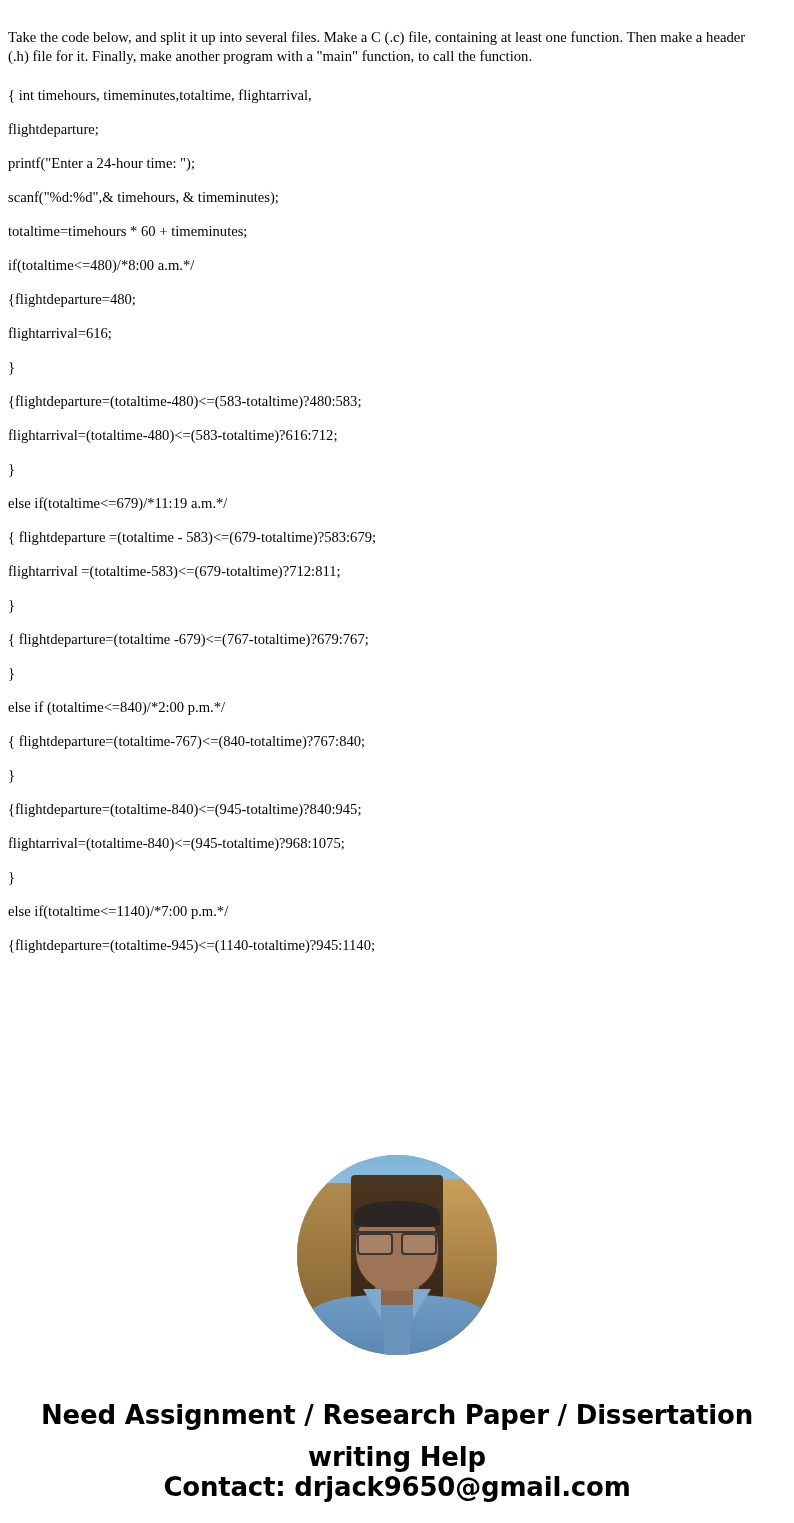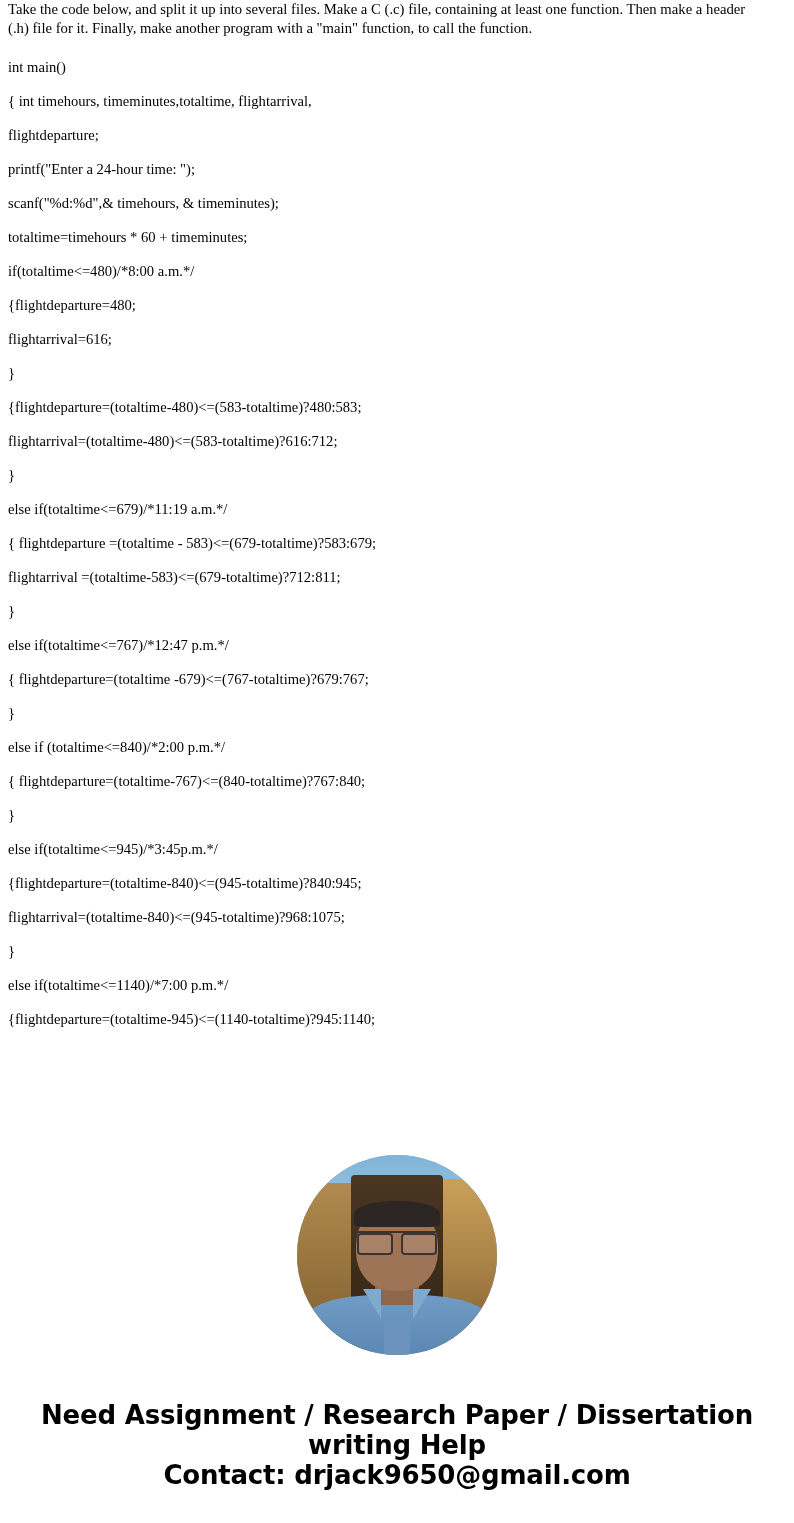--- a/index.html
+++ b/index.html
@@ -15,21 +15,21 @@
     color: #000000;
     overflow: hidden;
   }
   .page {
     width: 794px;
     height: 1523px;
     position: relative;
     box-sizing: border-box;
   }
   .question-block {
-    padding: 0 28px 0 8px;
+    padding: 28px 28px 0 8px;
   }
   .question-text {
     font-family: "Liberation Serif", serif;
     font-size: 14.7px;
     line-height: 1.30;
     color: #000000;
     margin: 0;
   }
   .code-block {
     padding: 0 8px;
@@ -187,58 +187,55 @@
     width: 794px;
     text-align: center;
     font-family: "DejaVu Sans", sans-serif;
     font-weight: bold;
     font-size: 26px;
     line-height: 30px;
     color: #000000;
     letter-spacing: -0.2px;
   }
   .promo-line2 {
-    margin-top: 0px;
+    margin-top: 12px;
   }
 </style>
 </head>
 <body>
 
 <div class="page">
 
   <div class="question-block">
     <p class="question-text">Take the code below, and split it up into several files. Make a C (.c) file, containing at least one function. Then make a header (.h) file for it. Finally, make another program with a "main" function, to call the function.</p>
   </div>
 
   <div class="code-block">
     <div class="code-clip">
-      <div class="code-line">int main()</div>
       <div class="code-line">{ int timehours, timeminutes,totaltime, flightarrival,</div>
       <div class="code-line">flightdeparture;</div>
       <div class="code-line">printf("Enter a 24-hour time: ");</div>
       <div class="code-line">scanf("%d:%d",&amp; timehours, &amp; timeminutes);</div>
       <div class="code-line">totaltime=timehours * 60 + timeminutes;</div>
       <div class="code-line">if(totaltime&lt;=480)/*8:00 a.m.*/</div>
       <div class="code-line">{flightdeparture=480;</div>
       <div class="code-line">flightarrival=616;</div>
       <div class="code-line">}</div>
       <div class="code-line">{flightdeparture=(totaltime-480)&lt;=(583-totaltime)?480:583;</div>
       <div class="code-line">flightarrival=(totaltime-480)&lt;=(583-totaltime)?616:712;</div>
       <div class="code-line">}</div>
       <div class="code-line">else if(totaltime&lt;=679)/*11:19 a.m.*/</div>
       <div class="code-line">{ flightdeparture =(totaltime - 583)&lt;=(679-totaltime)?583:679;</div>
       <div class="code-line">flightarrival =(totaltime-583)&lt;=(679-totaltime)?712:811;</div>
       <div class="code-line">}</div>
-      <div class="code-line">else if(totaltime&lt;=767)/*12:47 p.m.*/</div>
       <div class="code-line">{ flightdeparture=(totaltime -679)&lt;=(767-totaltime)?679:767;</div>
       <div class="code-line">}</div>
       <div class="code-line">else if (totaltime&lt;=840)/*2:00 p.m.*/</div>
       <div class="code-line">{ flightdeparture=(totaltime-767)&lt;=(840-totaltime)?767:840;</div>
       <div class="code-line">}</div>
-      <div class="code-line">else if(totaltime&lt;=945)/*3:45p.m.*/</div>
       <div class="code-line">{flightdeparture=(totaltime-840)&lt;=(945-totaltime)?840:945;</div>
       <div class="code-line">flightarrival=(totaltime-840)&lt;=(945-totaltime)?968:1075;</div>
       <div class="code-line">}</div>
       <div class="code-line">else if(totaltime&lt;=1140)/*7:00 p.m.*/</div>
       <div class="code-line">{flightdeparture=(totaltime-945)&lt;=(1140-totaltime)?945:1140;</div>
       <div class="fade-bottom"></div>
     </div>
   </div>
 
   <div class="avatar-wrap">

